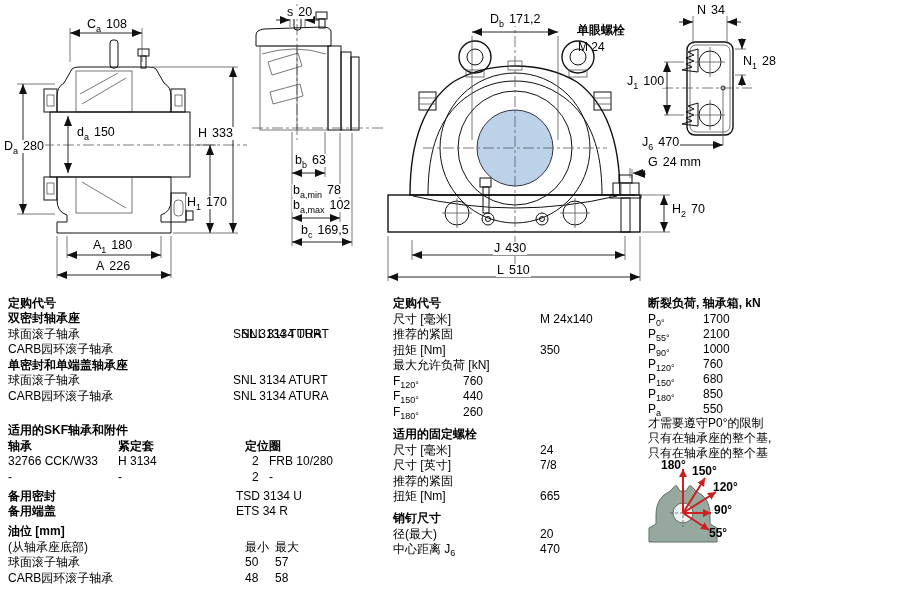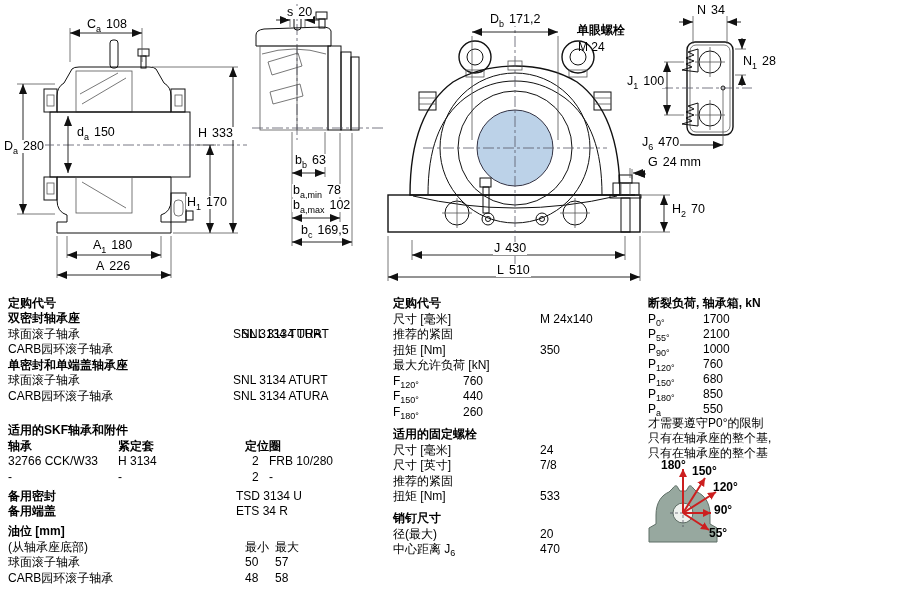--- a/index.html
+++ b/index.html
@@ -296,21 +296,21 @@
   <span class="t" style="left:393px;top:406px"><span>F</span><sub>180°</sub></span>
   <span class="t" style="left:463px;top:406px">260</span>
 
   <span class="t b" style="left:393px;top:428px">适用的固定螺栓</span>
   <span class="t" style="left:393px;top:444px">尺寸 [毫米]</span>
   <span class="t" style="left:540px;top:444px">24</span>
   <span class="t" style="left:393px;top:459px">尺寸 [英寸]</span>
   <span class="t" style="left:540px;top:459px">7/8</span>
   <span class="t" style="left:393px;top:475px">推荐的紧固</span>
   <span class="t" style="left:393px;top:490px">扭矩 [Nm]</span>
-  <span class="t" style="left:540px;top:490px">533</span>
+  <span class="t" style="left:540px;top:490px">665</span>
 
   <span class="t b" style="left:393px;top:512px">销钉尺寸</span>
   <span class="t" style="left:393px;top:528px">径(最大)</span>
   <span class="t" style="left:540px;top:528px">20</span>
   <span class="t" style="left:393px;top:543px"><span>中心距离</span>&nbsp;<span>J</span><sub>6</sub></span>
   <span class="t" style="left:540px;top:543px">470</span>
 
   <span class="t b" style="left:648px;top:297px">断裂负荷, 轴承箱, kN</span>
   <span class="t" style="left:648px;top:313px"><span>P</span><sub>0°</sub></span>
   <span class="t" style="left:703px;top:313px">1700</span>

